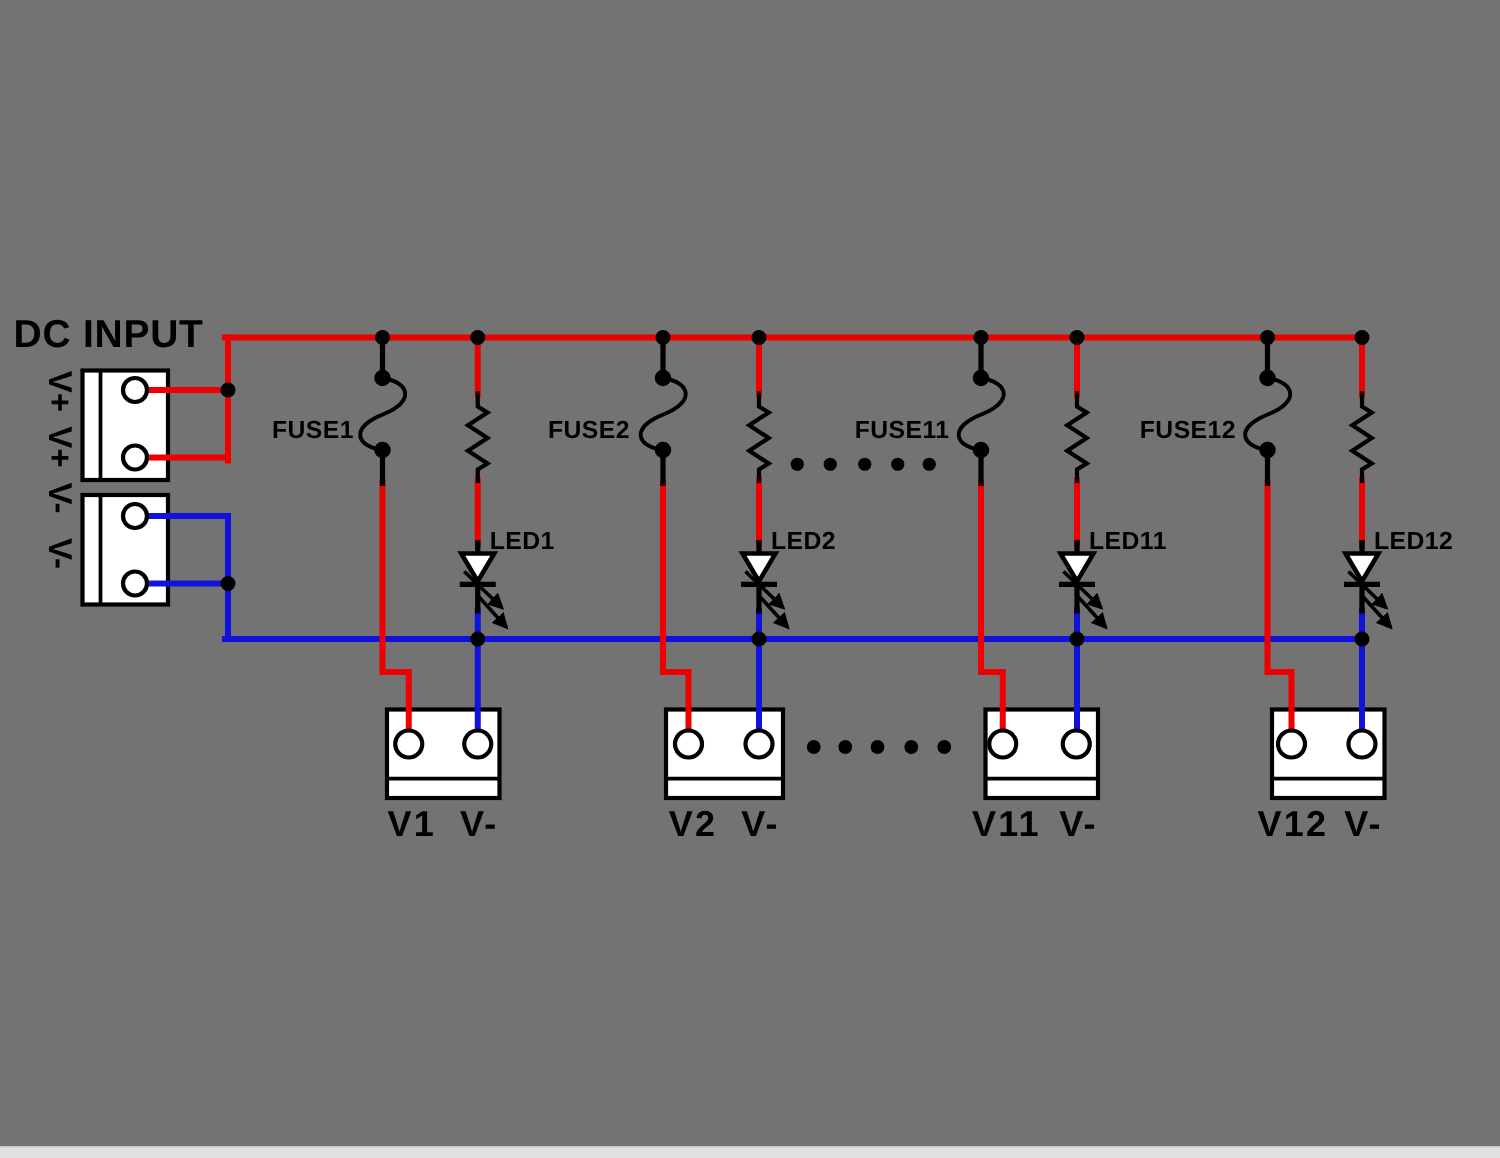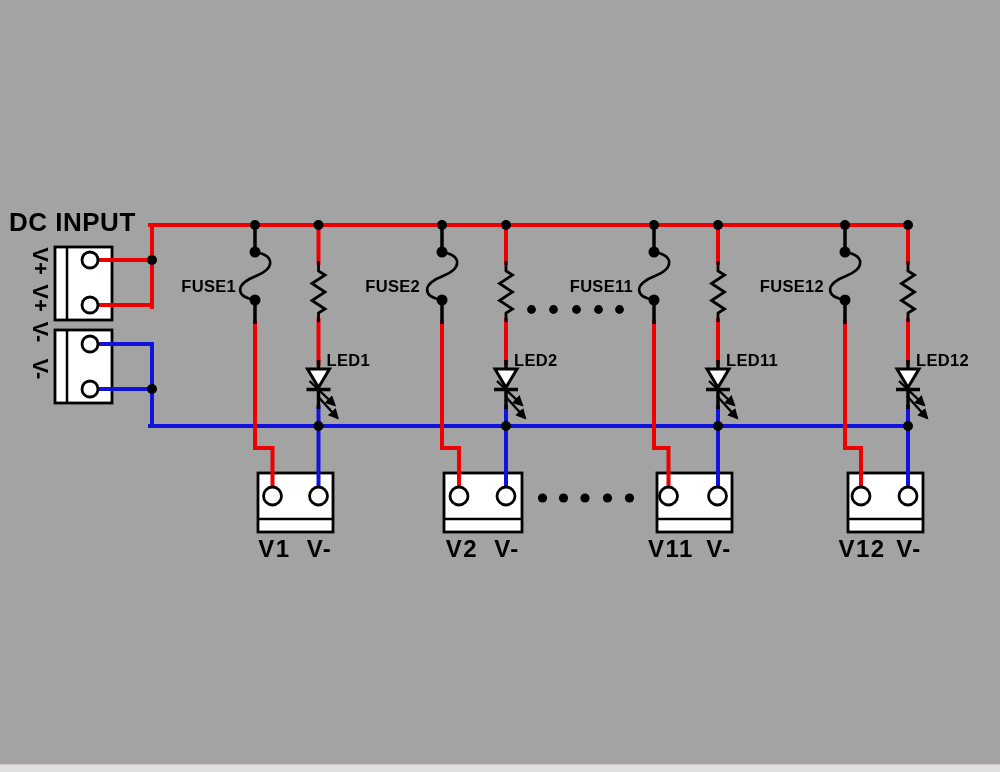--- a/index.html
+++ b/index.html
@@ -1,17 +1,17 @@
 <!DOCTYPE html>
 <html style="--pos: #ec0000; --neg: #1212dd; --sym: #000000; --bar: #e2dfdf;"><head>
 <meta charset="utf-8">
 <style>
   :root { --pos:#ec0000; --neg:#1212dd; --sym:#000000; --bar:#e2dfdf; }
   html,body{margin:0;padding:0;background:#fff;}
-  .page{position:relative;width:1000px;height:772px;background:#a3a3a3;overflow:hidden;}
+  .page{position:relative;width:1000px;height:772px;background:#737373;overflow:hidden;}
   .bottom-bar{position:absolute;left:0;bottom:0;width:1000px;height:7px;
               background:var(--bar);border-top:1px solid #cbc7c7;}
   svg text{font-family:"Liberation Sans",sans-serif;font-weight:bold;fill:var(--sym);}
   .t-title{font-size:26px;letter-spacing:.5px;}
   .t-term{font-size:22px;}
   .t-comp{font-size:16.5px;letter-spacing:.3px;}
   .t-out{font-size:24px;letter-spacing:1.5px;}
   .w-pos{stroke:var(--pos);stroke-width:4;fill:none;stroke-linecap:square;}
   .w-neg{stroke:var(--neg);stroke-width:4;fill:none;stroke-linecap:square;}
   .sym{stroke:var(--sym);fill:none;stroke-width:3.5;}

